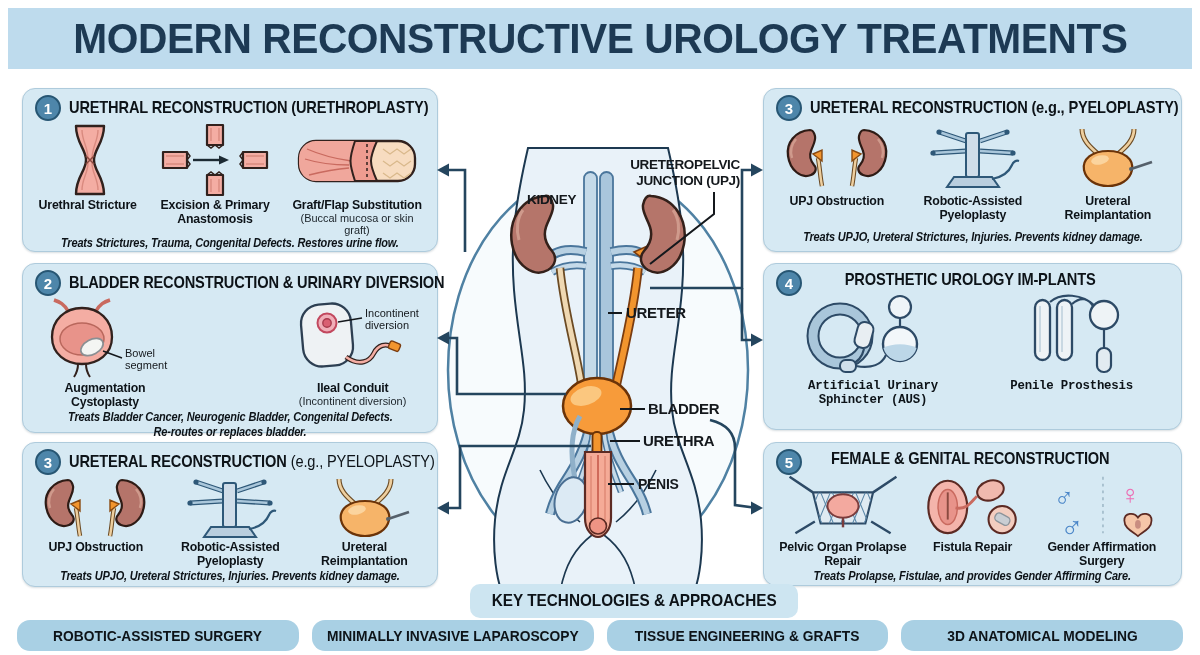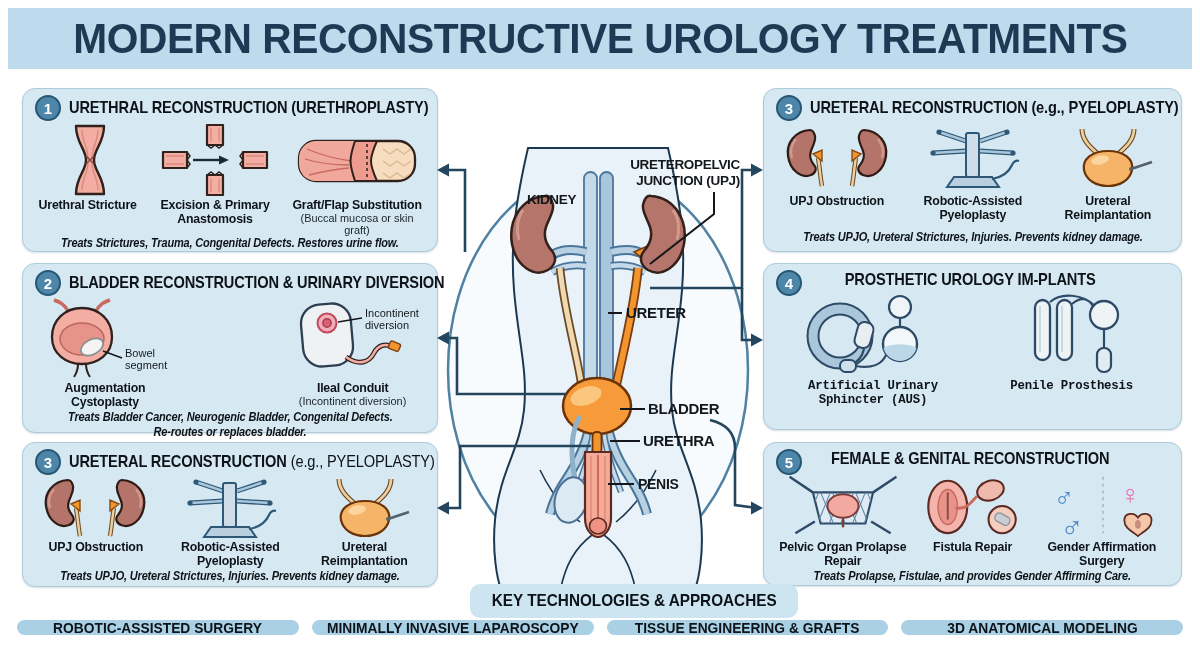--- a/index.html
+++ b/index.html
@@ -40,21 +40,21 @@
          font-weight:bold;letter-spacing:-0.2px;color:#0d1318;line-height:1.2;}
   .fline:empty{display:none;}
 
   
   .center-fig{position:absolute;left:437px;top:88px;width:326px;height:502px;}
 
   
   .keytech{position:absolute;left:438px;top:584px;width:328px;height:34px;background:#cde5f1;
            border-radius:10px;display:flex;align-items:center;justify-content:center;margin-left:32px;}
   .keytech span{font-size:17px;font-weight:bold;color:#0d1318;white-space:nowrap;transform:scaleX(.9);}
-  .pills{position:absolute;left:17px;top:620px;width:1166px;height:15px;display:flex;gap:13px;}
+  .pills{position:absolute;left:17px;top:620px;width:1166px;height:31px;display:flex;gap:13px;}
   .pill{flex:1;background:#a9d0e4;border-radius:13px;display:flex;align-items:center;justify-content:center;}
   .pill span{font-size:15px;font-weight:bold;color:#0d1318;white-space:nowrap;transform:scaleX(.92);}
 </style>
 </head>
 <body>
 
 <div class="stage">
 
   <header class="banner">
     <h1>MODERN RECONSTRUCTIVE UROLOGY TREATMENTS</h1>

